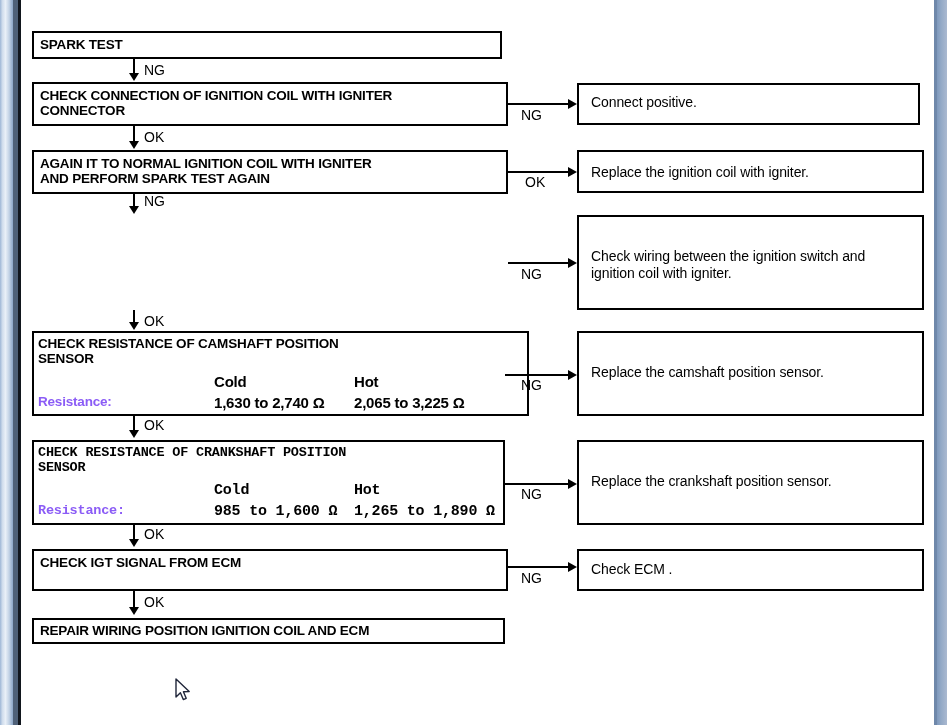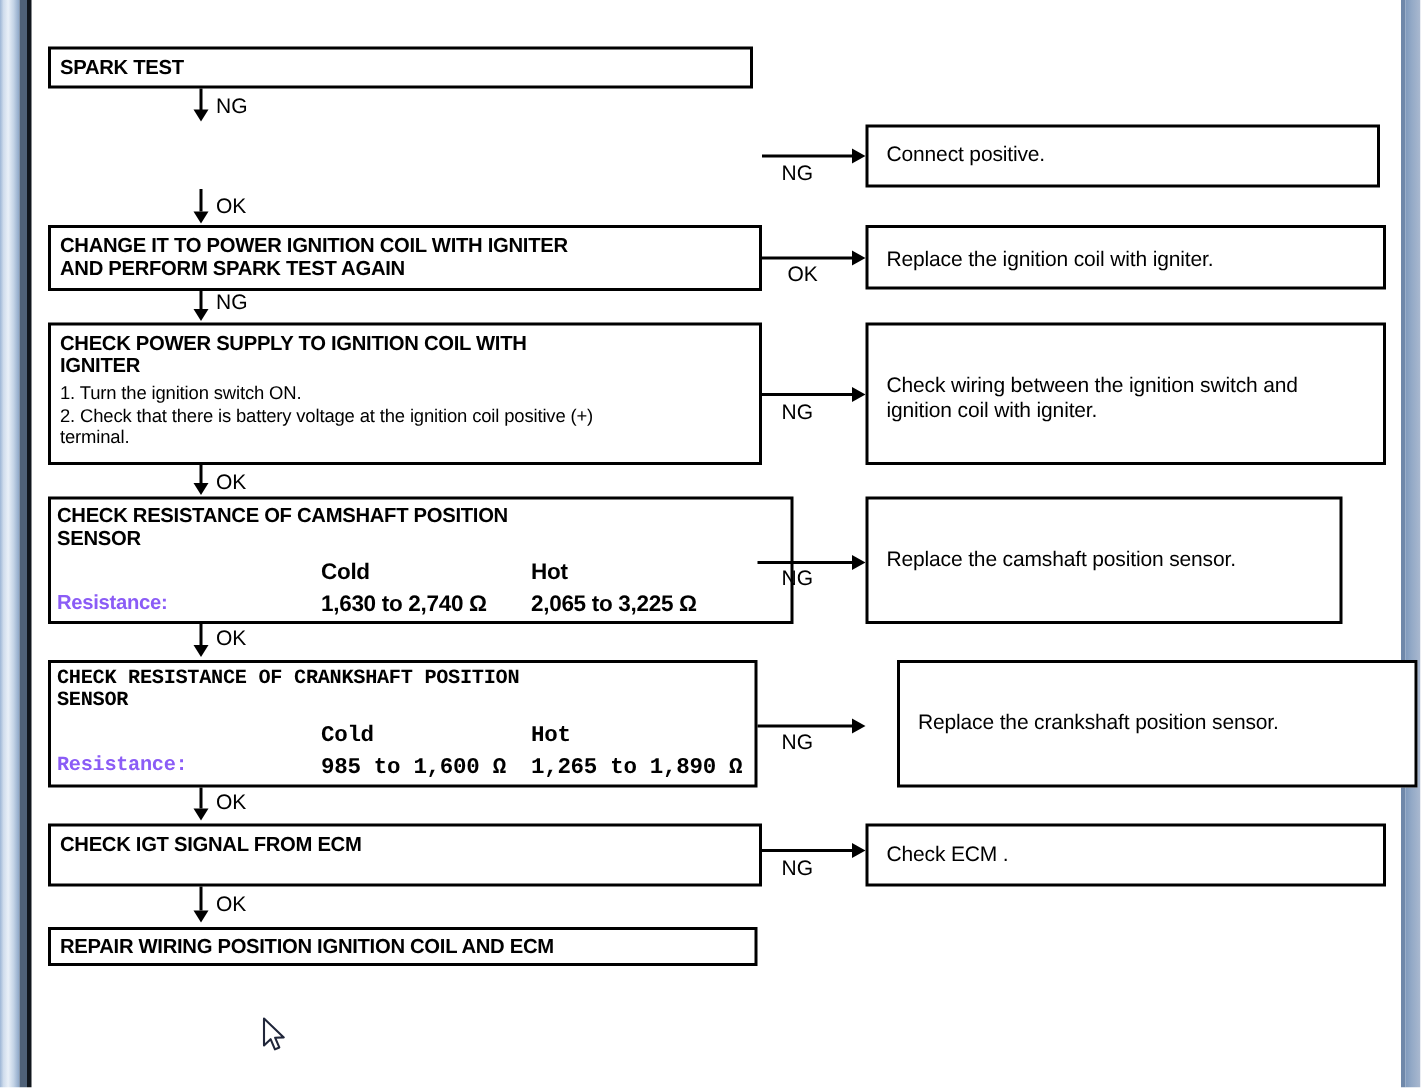--- a/index.html
+++ b/index.html
@@ -103,33 +103,30 @@
 <div id="left-bar2"></div>
 <div id="right-line"></div>
 <div id="right-strip"></div>
 
 <div id="canvas">
 
   <div class="box" style="left:32px;top:31px;width:470px;height:28px;">
     <div class="title" style="position:absolute;left:6px;top:4px;">SPARK TEST</div>
   </div>
 
+  <div class="box" style="left:32px;top:82px;width:476px;height:44px;">
+    <div class="title" style="position:absolute;left:6px;top:4px;">CHECK CONNECTION OF IGNITION COIL WITH IGNITER
+CONNECTOR</div>
+  </div>
 
   <div class="box" style="left:32px;top:150px;width:476px;height:44px;">
-    <div class="title" style="position:absolute;left:6px;top:4px;">CHANGE IT TO POWER IGNITION COIL WITH IGNITER
+    <div class="title" style="position:absolute;left:6px;top:4px;">AGAIN IT TO NORMAL IGNITION COIL WITH IGNITER
 AND PERFORM SPARK TEST AGAIN</div>
   </div>
 
-  <div class="box" style="left:32px;top:215px;width:476px;height:95px;">
-    <div class="title" style="position:absolute;left:6px;top:4px;">CHECK POWER SUPPLY TO IGNITION COIL WITH
- IGNITER</div>
-    <div class="steps" style="position:absolute;left:6px;top:38px;">1. Turn the ignition switch ON.
-2. Check that there is battery voltage at the ignition coil positive (+)
-    terminal.</div>
-  </div>
 
   <div class="box" style="left:32px;top:331px;width:497px;height:85px;">
     <div class="title" style="position:absolute;left:4px;top:3px;">CHECK RESISTANCE OF CAMSHAFT POSITION
 SENSOR</div>
     <div class="restable" style="top:40px;height:42px;">
       <div class="rt-cell" style="left:180px;top:0px;width:160px;">Cold</div>
       <div class="rt-cell" style="left:320px;top:0px;width:160px;">Hot</div>
       <div class="rt-label" style="left:4px;top:21px;">Resistance:</div>
       <div class="rt-cell" style="left:180px;top:21px;width:160px;">1,630 to 2,740 Ω</div>
       <div class="rt-cell" style="left:320px;top:21px;width:160px;">2,065 to 3,225 Ω</div>
@@ -162,25 +159,25 @@
 
   <div class="box" style="left:577px;top:150px;width:347px;height:43px;">
     <div class="r-text" style="position:absolute;left:12px;top:12px;">Replace the ignition coil with igniter.</div>
   </div>
 
   <div class="box" style="left:577px;top:215px;width:347px;height:95px;">
     <div class="r-text" style="position:absolute;left:12px;top:31px;">Check wiring between the ignition switch and
 ignition coil with igniter.</div>
   </div>
 
-  <div class="box" style="left:577px;top:331px;width:318px;height:85px;padding-left:24px;">
+  <div class="box" style="left:577px;top:331px;width:347px;height:85px;padding-left:24px;">
     <div class="r-text" style="position:absolute;left:12px;top:31px;">Replace the camshaft position sensor.</div>
   </div>
 
-  <div class="box" style="left:598px;top:440px;width:347px;height:85px;">
+  <div class="box" style="left:577px;top:440px;width:347px;height:85px;">
     <div class="r-text" style="position:absolute;left:12px;top:31px;">Replace the crankshaft position sensor.</div>
   </div>
 
   <div class="box" style="left:577px;top:549px;width:347px;height:42px;">
     <div class="r-text" style="position:absolute;left:12px;top:10px;">Check ECM .</div>
   </div>
 
   <div class="vline" style="left:133px;top:59px;height:15px;"></div>
   <div class="arrow-down" style="left:129px;top:73px;"></div>
   <div class="flag" style="left:144px;top:62px;">NG</div>

